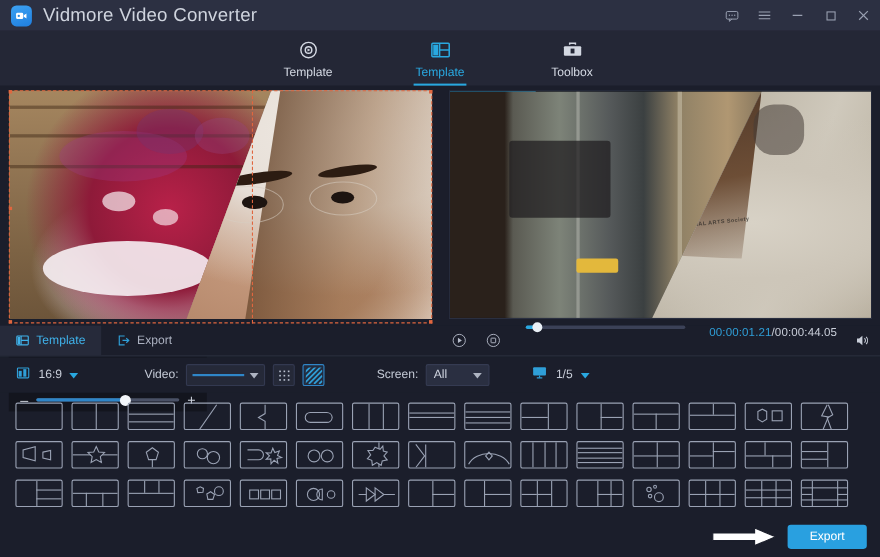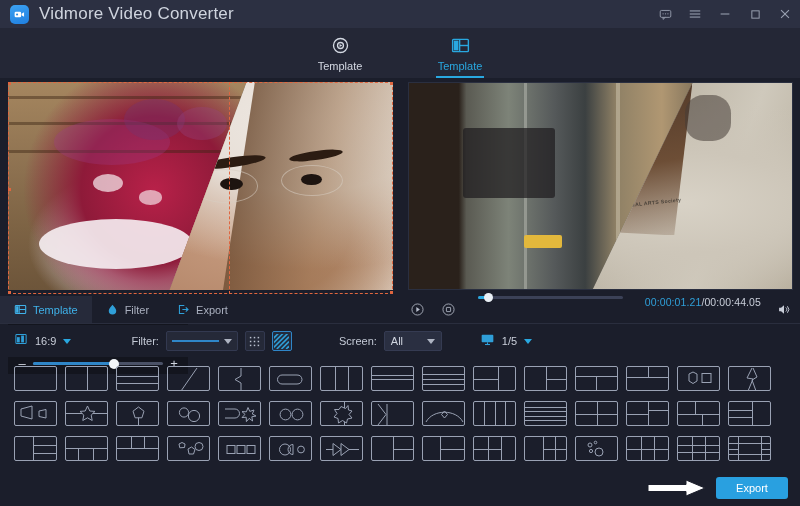--- a/index.html
+++ b/index.html
@@ -336,20 +336,30 @@
         <svg width="21" height="21" viewBox="0 0 24 24" fill="none" stroke="#29a8e0" stroke-width="1.6">
           <rect x="3" y="5" width="18" height="14" rx="1"></rect>
           <line x1="11" y1="5" x2="11" y2="19"></line>
           <line x1="11" y1="12" x2="21" y2="12"></line>
           <rect x="4.4" y="6.4" width="5.2" height="11.2" fill="#29a8e0" stroke="none"></rect>
         </svg>
       </span>
       <span>Template</span>
     </div>
 
+    <div class="nav-item">
+      <span class="nicon">
+        <svg width="21" height="21" viewBox="0 0 24 24" fill="none" stroke="#d3d8e2" stroke-width="1.5">
+          <path d="M9 6.5 V5 h6 v1.5"></path>
+          <rect x="3" y="8" width="18" height="10" rx="1.2" fill="#d3d8e2" stroke="none"></rect>
+          <rect x="10" y="10.5" width="4" height="5" fill="#242736" stroke="none"></rect>
+        </svg>
+      </span>
+      <span>Toolbox</span>
+    </div>
   </div>
 
   <div class="stage">
 
     <div class="left-canvas">
       <div class="cake-half">
         <div class="cake-stripe" style="top:14px"></div>
         <div class="cake-stripe" style="top:40px"></div>
         <div class="cake-stripe" style="top:68px"></div>
         <div class="cake-blob" style="left:8%;top:66%;width:40%;height:24%;background:rgba(246,240,243,.9)"></div>
@@ -449,28 +459,20 @@
           <svg width="13" height="13" viewBox="0 0 16 16" fill="none" stroke="#3fb2ea" stroke-width="1.3">
             <rect x="1.6" y="3" width="12.8" height="10" rx="1"></rect>
             <line x1="6.4" y1="3" x2="6.4" y2="13"></line>
             <line x1="6.4" y1="8" x2="14.4" y2="8"></line>
             <rect x="2.6" y="4" width="2.8" height="8" fill="#3fb2ea" stroke="none"></rect>
           </svg>
         </span>
         <span>Template</span>
       </div>
 
-      <div class="tab">
-        <span class="ticon">
-          <svg width="13" height="13" viewBox="0 0 16 16">
-            <path d="M8 2.2 C5.4 5.4 3.4 7.4 3.4 9.6 a4.6 4.6 0 0 0 9.2 0 C12.6 7.4 10.6 5.4 8 2.2 Z" fill="#2f9fd8"></path>
-          </svg>
-        </span>
-        <span>Filter</span>
-      </div>
 
 
       <div class="tab">
         <span class="ticon">
           <svg width="13" height="13" viewBox="0 0 16 16" fill="none" stroke="#2f9fd8" stroke-width="1.3">
             <path d="M9 3 H3 v10 h6"></path>
             <line x1="6.6" y1="8" x2="13.4" y2="8"></line>
             <path d="M10.8 5.4 L13.6 8 L10.8 10.6"></path>
           </svg>
         </span>
@@ -516,21 +518,21 @@
           <rect x="2.4" y="3.2" width="13.2" height="11.6" rx="1"></rect>
           <rect x="3.8" y="6.6" width="3.6" height="6.8" fill="#2f9fd8" stroke="none"></rect>
           <rect x="9.2" y="4.6" width="3.6" height="8.8" fill="#2f9fd8" stroke="none"></rect>
         </svg>
       </span>
       <span class="ratio-label">16:9</span>
       <span class="caret"></span>
     </div>
 
     <div class="opt-group border-group">
-      <span class="opt-label">Filter:</span>
+      <span class="opt-label">Video:</span>
       <span class="lineselect">
         <span class="lineswatch"></span>
         <span class="caret grey"></span>
       </span>
       <span class="sqbtn">
         <svg width="13" height="13" viewBox="0 0 14 14">
           <g fill="#b9c0cf">
             <rect x="2" y="2" width="1.6" height="1.6"></rect>
               <rect x="6.2" y="2" width="1.6" height="1.6"></rect>
               <rect x="10.4" y="2" width="1.6" height="1.6"></rect>

